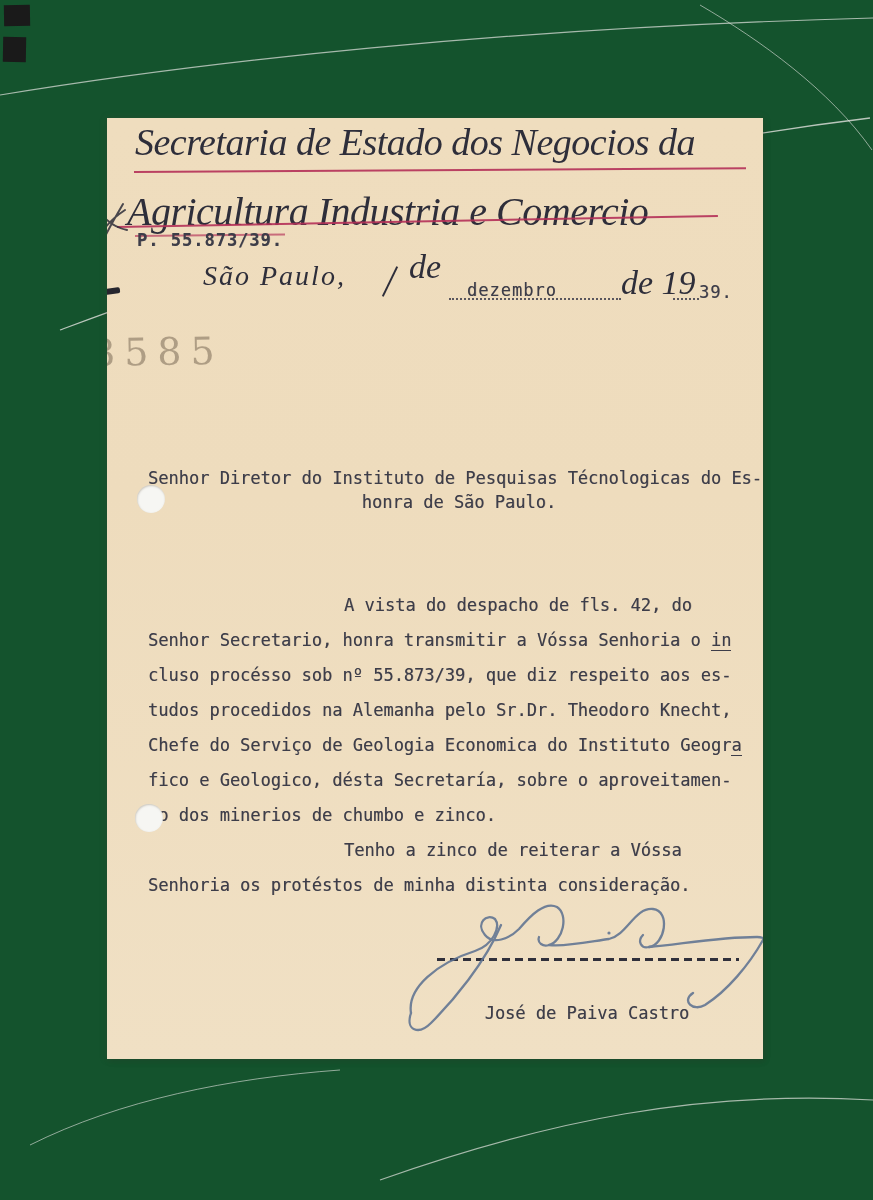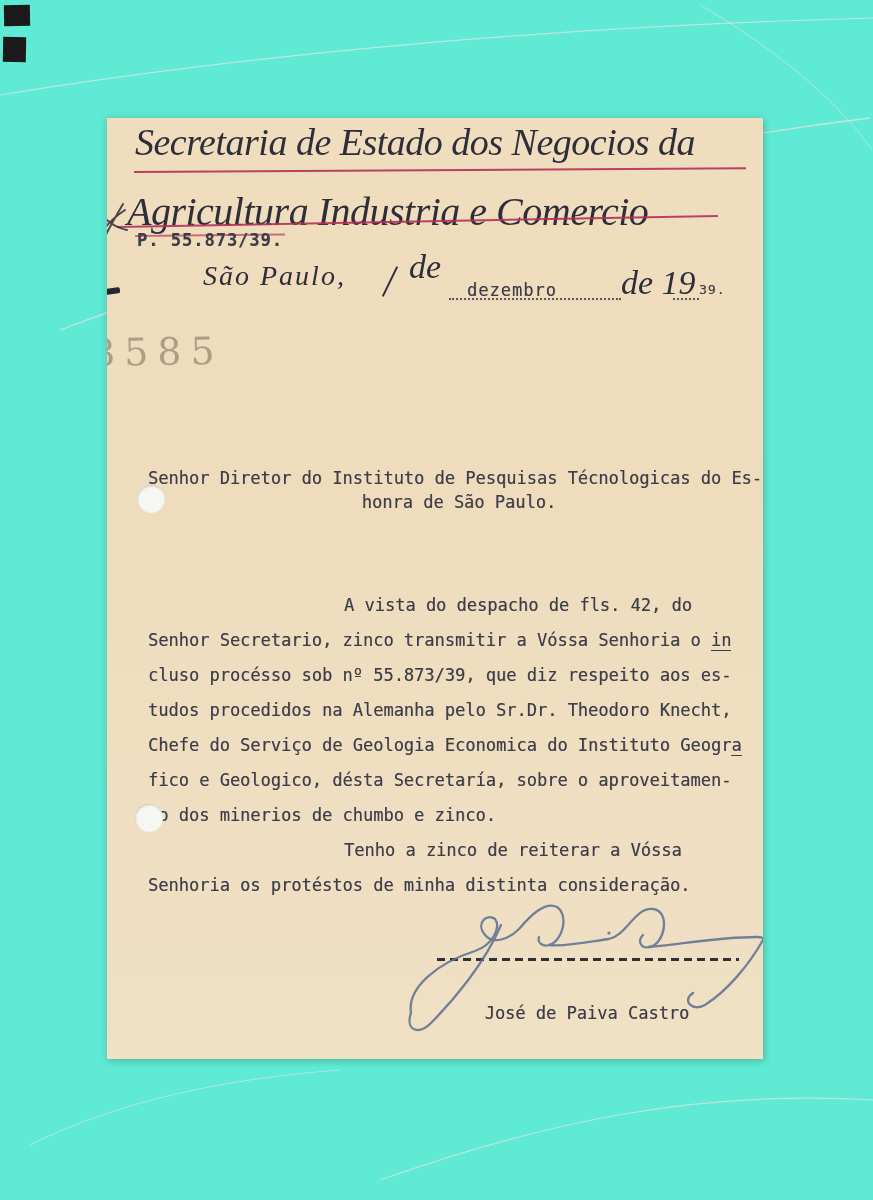--- a/index.html
+++ b/index.html
@@ -1,16 +1,16 @@
 <!DOCTYPE html>
 <html><head>
 <meta charset="utf-8">
 <style>
   html,body{margin:0;padding:0;background:#eaeae7;}
-  .page{position:relative;width:873px;height:1200px;background:#5eead4;overflow:hidden;
+  .page{position:relative;width:873px;height:1200px;background:#14532d;overflow:hidden;
         font-family:"DejaVu Sans Mono", monospace;}
   .scratches{position:absolute;left:0;top:0;z-index:0;}
   .corner-mark{position:absolute;background:#1a1a1a;z-index:3;}
   .cm1{left:4px;top:5px;width:26px;height:21px;transform:rotate(-1deg);}
   .cm2{left:3px;top:37px;width:23px;height:25px;transform:rotate(1deg);}
   .paper{position:absolute;left:107px;top:118px;width:656px;height:941px;
          background:linear-gradient(180deg,#efddbe 0%,#eedcbd 40%,#f0e0c4 100%);
          box-shadow:0 0 7px rgba(90,80,60,0.25),2px 3px 6px rgba(0,0,0,0.10);
          overflow:hidden;z-index:1;}
   .script{font-family:"Liberation Serif","DejaVu Serif",serif;font-style:italic;color:#2e2e3a;}
@@ -29,21 +29,21 @@
   .dl-city{position:absolute;left:96px;top:142px;font-size:28px;letter-spacing:2px;white-space:nowrap;}
   .dl-mark{position:absolute;left:282px;top:147px;width:0;height:33px;border-left:2px solid #2e2e3a;
            transform:rotate(26deg);}
   .dl-de{position:absolute;left:302px;top:130px;font-size:34px;}
   .dl-lead1{position:absolute;left:342px;top:160px;width:172px;height:20px;
             border-bottom:2px dotted rgba(62,62,78,0.85);}
   .dl-month{position:absolute;left:360px;top:162px;font-size:17px;letter-spacing:1px;}
   .dl-de19{position:absolute;left:514px;top:146px;font-size:34px;white-space:nowrap;}
   .dl-lead2{position:absolute;left:566px;top:160px;width:26px;height:20px;
             border-bottom:2px dotted rgba(62,62,78,0.85);}
-  .dl-year{position:absolute;left:592px;top:164px;font-size:13px;letter-spacing:1px;}
+  .dl-year{position:absolute;left:592px;top:164px;font-size:17px;letter-spacing:1px;}
   .stamp{position:absolute;left:-16px;top:212px;font-family:"DejaVu Serif",serif;font-size:38px;
          letter-spacing:9px;color:rgba(122,106,86,0.55);transform:rotate(-1deg);}
   .addr{position:absolute;left:41px;top:348px;width:622px;font-size:17px;line-height:24px;}
   .addr .c{text-align:center;}
   .bodytext{position:absolute;left:41px;top:470px;width:622px;font-size:17px;line-height:35px;}
   .bl{white-space:nowrap;}
   .bl.indent{text-indent:196px;}
   .uline{border-bottom:1.6px solid #3d3d49;}
   .hole{position:absolute;width:28px;height:28px;border-radius:50%;background:#f6f6f3;
         box-shadow:inset 0.5px 1px 2px rgba(120,110,90,0.35);z-index:4;}
@@ -98,21 +98,21 @@
 
     <div class="stamp">8585</div>
 
     <div class="typed addr">
       <div class="bl">Senhor Diretor do Instituto de Pesquisas Técnologicas do Es-</div>
       <div class="bl c">honra de São Paulo.</div>
     </div>
 
     <div class="typed bodytext">
       <div class="bl indent"><span>A vista do despacho de fls. 42, do</span></div>
-      <div class="bl"><span>Senhor Secretario, zinco transmitir a Vóssa Senhoria o </span><span class="uline">in</span></div>
+      <div class="bl"><span>Senhor Secretario, honra transmitir a Vóssa Senhoria o </span><span class="uline">in</span></div>
       <div class="bl"><span>cluso procésso sob nº 55.873/39, que diz respeito aos es-</span></div>
       <div class="bl"><span>tudos procedidos na Alemanha pelo Sr.Dr. Theodoro Knecht,</span></div>
       <div class="bl"><span>Chefe do Serviço de Geologia Economica do Instituto Geogr</span><span class="uline">a</span></div>
       <div class="bl"><span>fico e Geologico, désta Secretaría, sobre o aproveitamen-</span></div>
       <div class="bl"><span>to dos minerios de chumbo e zinco.</span></div>
       <div class="bl indent"><span>Tenho a zinco de reiterar a Vóssa</span></div>
       <div class="bl"><span>Senhoria os protéstos de minha distinta consideração.</span></div>
     </div>
 
     <svg class="sig-svg" width="372" height="165" viewBox="0 0 372 165" fill="none">

